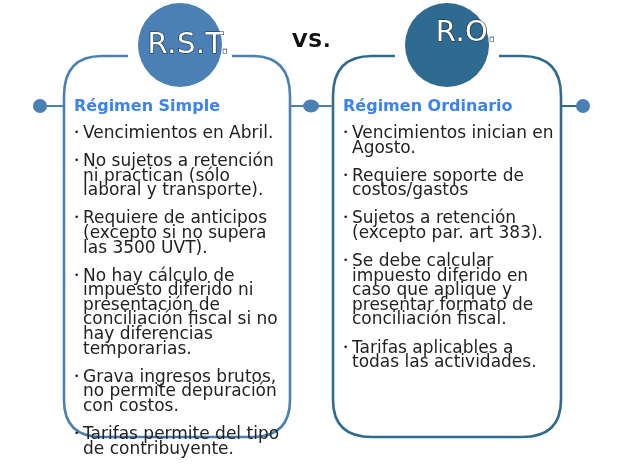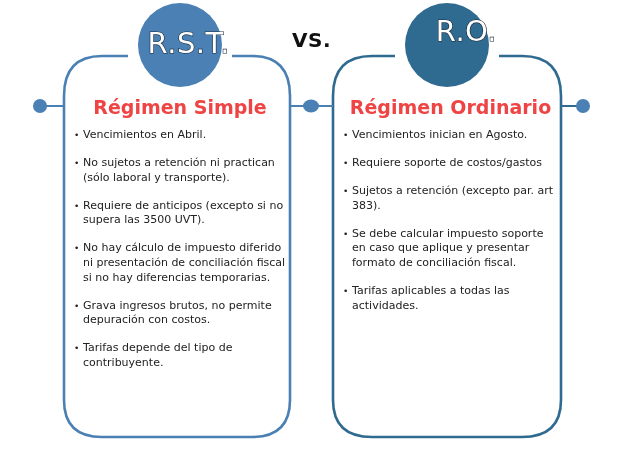--- a/index.html
+++ b/index.html
@@ -5,24 +5,24 @@
   html, body { margin: 0; padding: 0; background: #ffffff; }
   body { width: 642px; height: 467px; position: relative; overflow: hidden;
          font-family: "DejaVu Sans", "Liberation Sans", sans-serif; color: #222; }
   svg.frame { position: absolute; left: 0; top: 0; }
   .vs { position: absolute; left: 292px; top: 28px; width: 40px; text-align: left;
         font-weight: bold; font-size: 20px; color: #111; letter-spacing: 0.5px; }
   .badge-text { position: absolute; width: 100px; text-align: right; font-size: 29px;
                 color: #ffffff; font-weight: normal; letter-spacing: 0.5px;
                 -webkit-text-stroke: 1.2px #1a2a3a; paint-order: stroke fill; }
   .card { position: absolute; top: 96px; width: 212px; }
-  .card-title { text-align: center; font-weight: bold; font-size: 19px; color: #ef4444;
+  .card-title { text-align: left; font-weight: bold; font-size: 16px; color: #3b82f6;
                 margin-bottom: 10px; }
   ul.items { list-style: none; margin: 0; padding: 0; }
-  ul.items li { position: relative; padding-left: 9px; font-size: 11px; line-height: 14.6px;
+  ul.items li { position: relative; padding-left: 9px; font-size: 17px; line-height: 14.6px;
                 margin-bottom: 13.5px; color: #222; }
   ul.items li::before { content: "\2022"; position: absolute; left: 0; top: 0; font-size: 9px; }
 </style>
 </head>
 <body>
 
 <svg class="frame" width="642" height="467" viewBox="0 0 642 467">
 
   <path d="M128 56 L102 56 Q64 56 64 96 L64 400 Q64 437 102 437 L252 437 Q290 437 290 400 L290 96 Q290 56 252 56 L232 56" fill="none" stroke="#4a80b3" stroke-width="2.6"></path>
 
@@ -51,26 +51,26 @@
 <div class="badge-text" style="left:397px; top:14px;">R.O.</div>
 
 <div class="card" style="left:74px;">
   <div class="card-title">Régimen Simple</div>
   <ul class="items">
     <li>Vencimientos en Abril.</li>
     <li>No sujetos a retención ni practican (sólo laboral y transporte).</li>
     <li>Requiere de anticipos (excepto si no supera las 3500 UVT).</li>
     <li>No hay cálculo de impuesto diferido ni presentación de conciliación fiscal si no hay diferencias temporarias.</li>
     <li>Grava ingresos brutos, no permite depuración con costos.</li>
-    <li>Tarifas depende del tipo de contribuyente.</li>
+    <li>Tarifas permite del tipo de contribuyente.</li>
   </ul>
 </div>
 
 <div class="card" style="left:343px; width:215px;">
   <div class="card-title">Régimen Ordinario</div>
   <ul class="items">
     <li>Vencimientos inician en Agosto.</li>
     <li>Requiere soporte de costos/gastos</li>
     <li>Sujetos a retención (excepto par. art 383).</li>
-    <li>Se debe calcular impuesto soporte en caso que aplique y presentar formato de conciliación fiscal.</li>
+    <li>Se debe calcular impuesto diferido en caso que aplique y presentar formato de conciliación fiscal.</li>
     <li>Tarifas aplicables a todas las actividades.</li>
   </ul>
 </div>
 
 </body></html>

